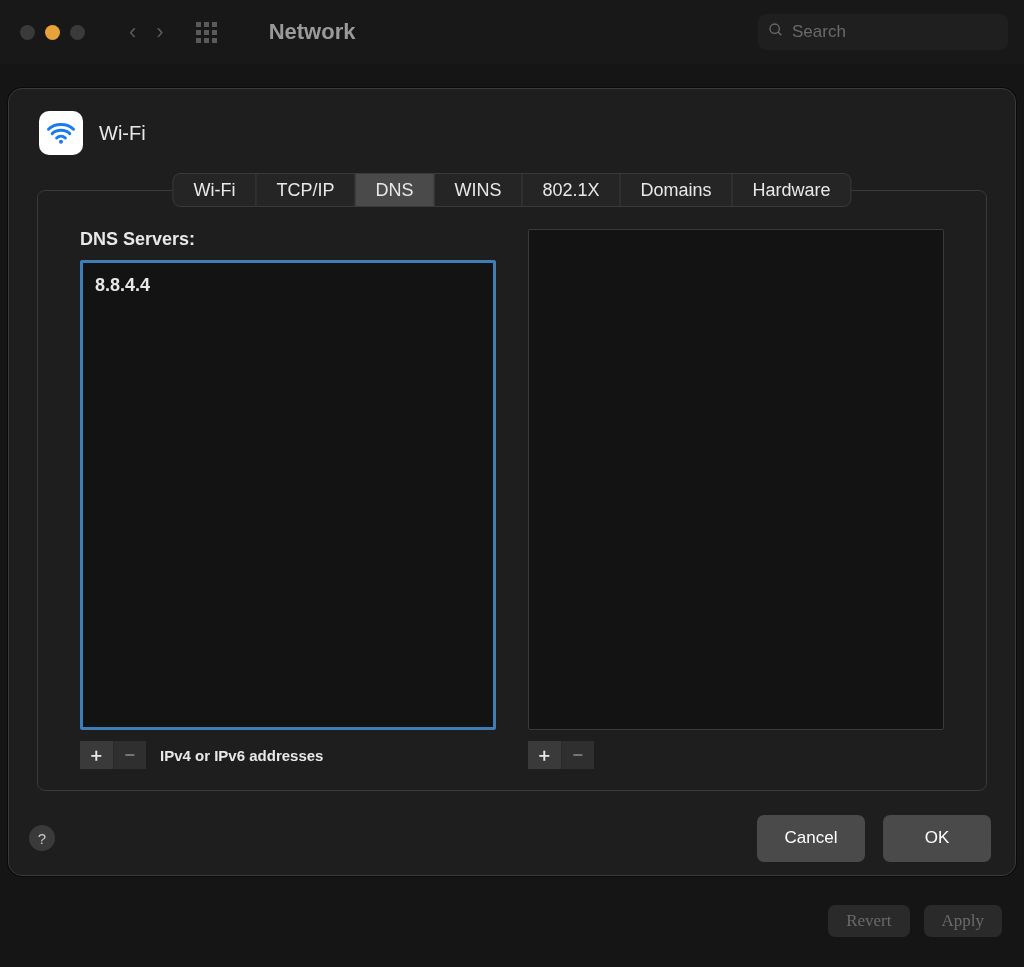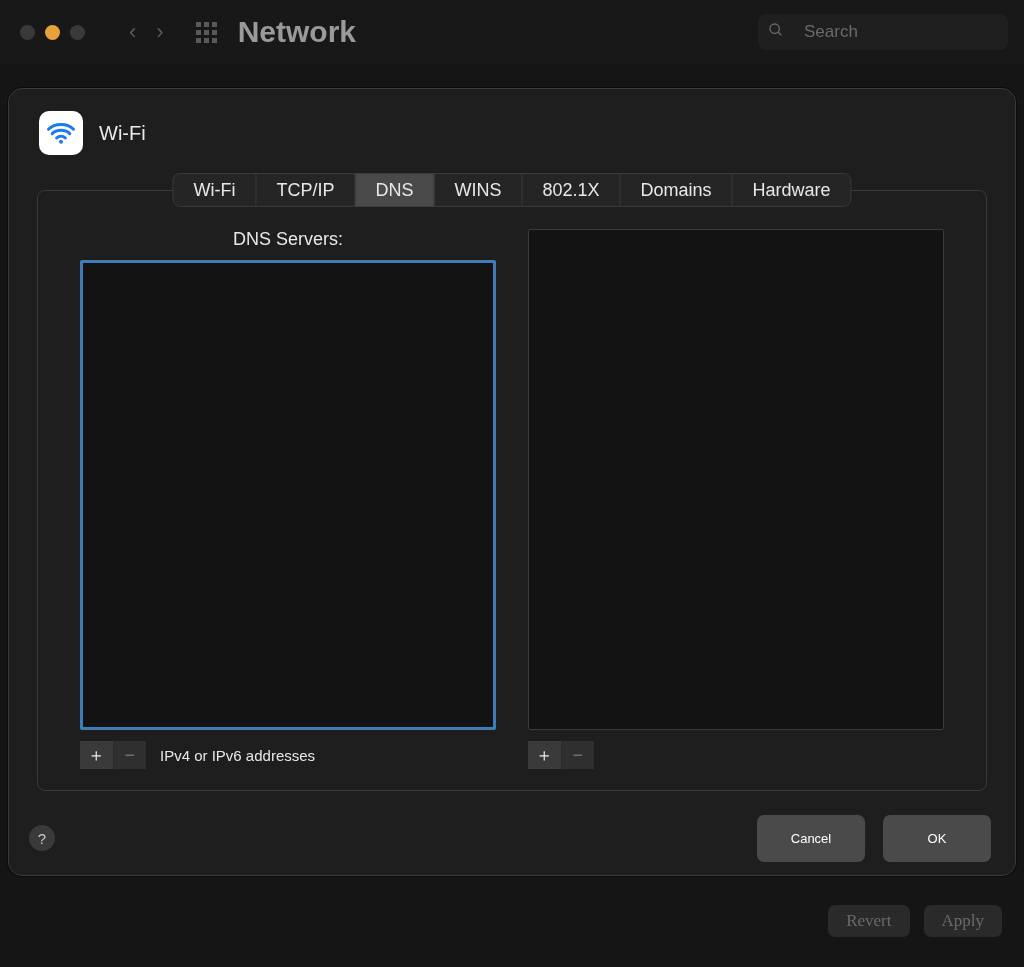--- a/index.html
+++ b/index.html
@@ -36,35 +36,35 @@
   .chev { color:#5a5a5a; font-size:22px; line-height:1; user-select:none; }
   .grid-icon {
     margin-left:18px;
     display:grid;
     grid-template-columns:repeat(3,5px);
     grid-template-rows:repeat(3,5px);
     gap:3px;
   }
   .grid-icon span{ background:#5a5a5a; width:5px;height:5px; display:block;}
   .win-title{
-    margin-left:7px;
+    margin-left:38px;
     font-weight:600;
-    font-size:30px;
+    font-size:22px;
     color:#9a9a9a;
   }
   .searchbox{
     margin-left:auto;
     width:250px;
     height:36px;
     background:#1f1f1f;
     border-radius:8px;
     display:flex;
     align-items:center;
     padding:0 10px;
-    gap:20px;
+    gap:8px;
     color:#6a6a6a;
     font-size:17px;
   }
   .search-icon svg{ width:16px;height:16px; stroke:#6a6a6a; fill:none; stroke-width:2;}
 
   
   .backpane{
     position:absolute;
     inset:64px 0 0 0;
     background:#151515;
@@ -73,21 +73,20 @@
   
   .sheet{
     position:absolute;
     left:8px; right:8px; top:88px;
     height:788px;
     background:#1e1e1e;
     border:1px solid #3a3a3a;
     border-radius:14px;
     padding:22px 0 18px;
     box-shadow:0 0 0 1px rgba(0,0,0,.5);
-    text-align:center;
   }
 
   .sheet-header{
     display:flex;
     align-items:center;
     gap:16px;
     padding:0 30px;
     margin-bottom:14px;
   }
   .wifi-icon-box{
@@ -135,20 +134,21 @@
     left:28px; right:28px; top:101px; bottom:84px;
     border:1px solid #3a3a3a;
     border-radius:8px;
   }
 
   .columns{
     display:flex;
     gap:32px;
     padding:38px 42px 20px;
     height:100%;
+    font-weight:bold;
   }
   .col{ flex:1; display:flex; flex-direction:column; }
   .col-label{ font-size:18px; color:#e8e8e8; margin-bottom:10px; }
   .listbox{
     flex:1;
     background:#131313;
     border:1px solid #3a3a3a;
     border-radius:2px;
     padding:10px 14px;
     font-size:18px;
@@ -203,21 +203,21 @@
   }
   .push{flex:1;}
   .btn{
     min-width:108px;
     height:47px;
     background:#4a4a4a;
     border-radius:7px;
     display:flex;
     align-items:center;
     justify-content:center;
-    font-size:13px;
+    font-size:17px;
     color:#fff;
     padding:0 22px;
     margin-left:18px;
     cursor:default;
   }
 
   
   .bg-buttons{
     position:absolute;
     right:22px; bottom:30px;
@@ -295,20 +295,21 @@
     <div class="tab">Domains</div>
     <div class="tab">Hardware</div>
   </div>
 
   <div class="groupbox">
     <div class="columns">
 
       <div class="col">
         <div class="col-label">DNS Servers:</div>
         <div class="listbox focused">
+          <div>8.8.4.4</div>
         </div>
         <div class="row-under">
           <div class="pm-group">
             <div class="pm-btn">＋</div>
             <div class="pm-btn disabled">−</div>
           </div>
           <div class="hint">IPv4 or IPv6 addresses</div>
         </div>
       </div>
 

